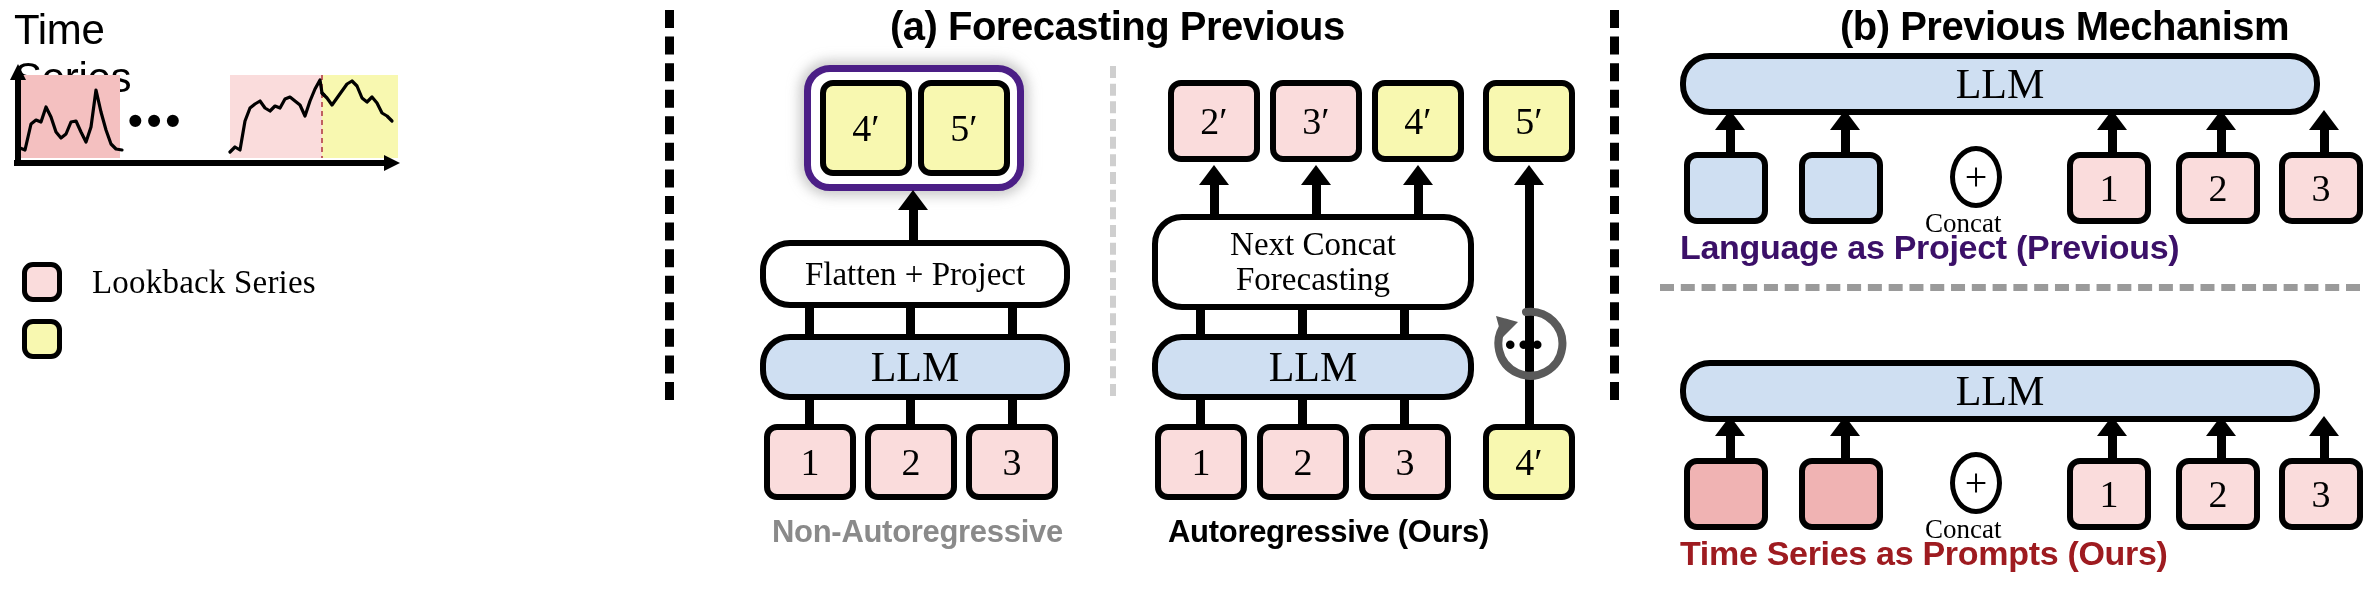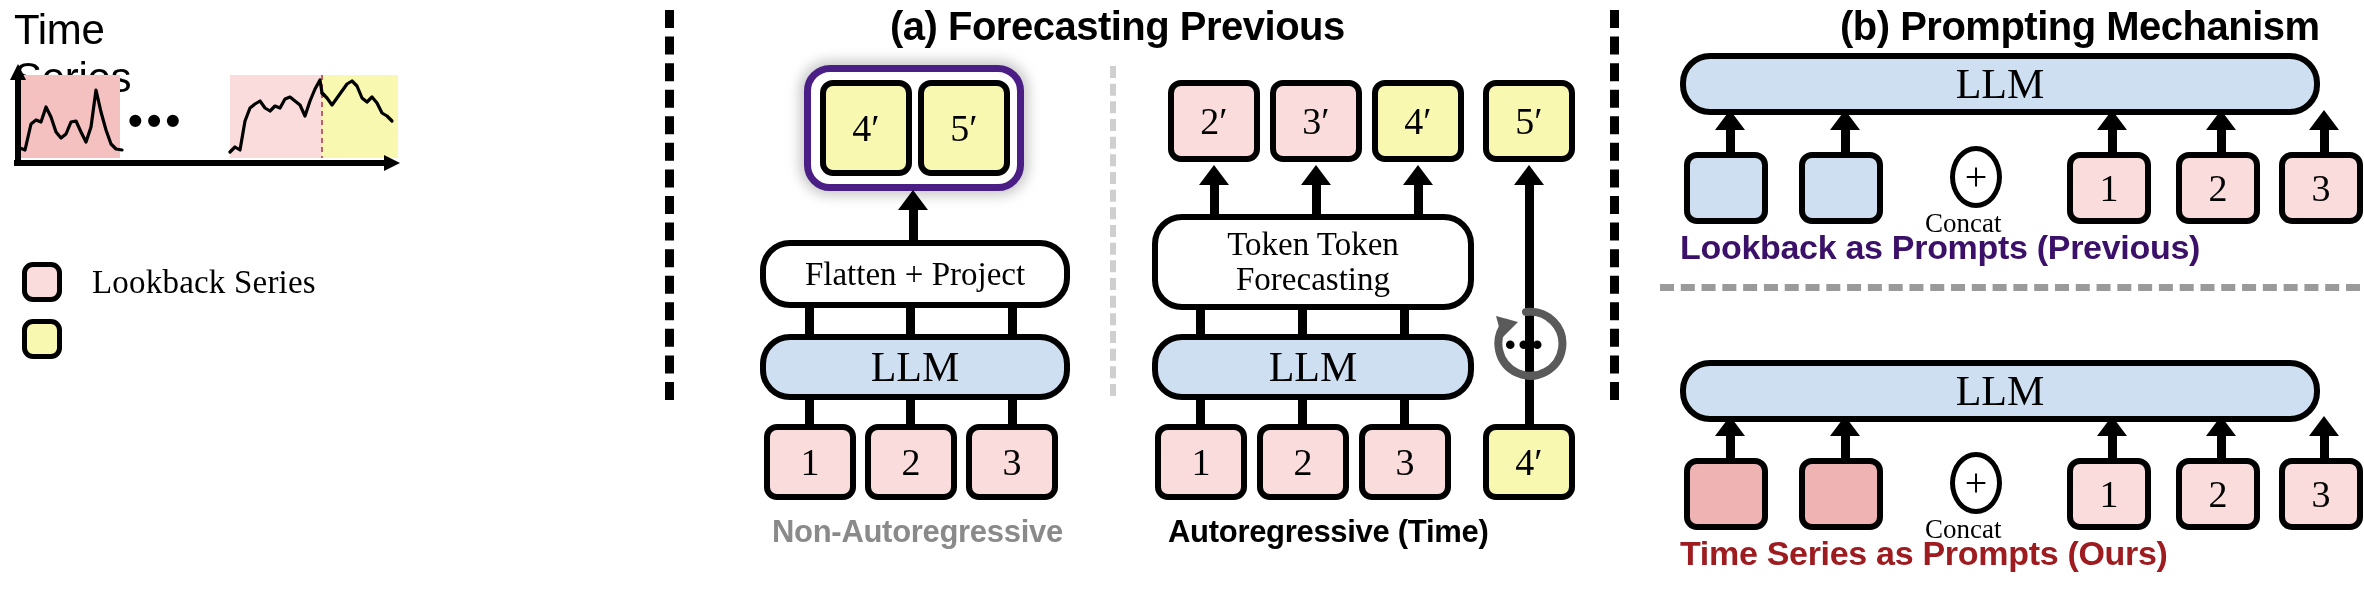--- a/index.html
+++ b/index.html
@@ -190,21 +190,21 @@
 <div class="arrow-head" style="left:1199px;top:165px;"></div>
 <div class="arrow-stem" style="left:1312px;top:184px;height:30px;"></div>
 <div class="arrow-head" style="left:1301px;top:165px;"></div>
 <div class="arrow-stem" style="left:1414px;top:184px;height:30px;"></div>
 <div class="arrow-head" style="left:1403px;top:165px;"></div>
 
 <div class="arrow-stem" style="left:1525px;top:184px;height:240px;"></div>
 <div class="arrow-head" style="left:1514px;top:165px;"></div>
 
 <div class="bigbox whitebox" style="left:1152px;top:214px;width:322px;height:96px;flex-direction:column;">
-  <span>Token Token</span>
+  <span>Next Concat</span>
   <span>Forecasting</span>
 </div>
 
 <svg class="loop" style="left:1484px;top:302px;width:84px;height:84px;" viewBox="0 0 84 84">
   <path d="M 42 10 A 32 32 0 1 1 22 21" fill="none" stroke="#5a5a5a" stroke-width="8" stroke-linecap="round"></path>
   <polygon points="12,14 34,20 18,36" fill="#5a5a5a"></polygon>
 </svg>
 <div class="loopdots" style="left:1505px;top:330px;">•••</div>
 
 <div class="connector" style="left:1196px;top:306px;width:9px;height:32px;"></div>
@@ -225,25 +225,25 @@
 <div class="tok" style="left:1257px;top:424px;width:92px;height:76px;background:#fadcdc;">
   <span>2</span>
 </div>
 <div class="tok" style="left:1359px;top:424px;width:92px;height:76px;background:#fadcdc;">
   <span>3</span>
 </div>
 <div class="tok" style="left:1483px;top:424px;width:92px;height:76px;background:#f8f8b0;">
   <span>4′</span>
 </div>
 
-<div class="sublabel" style="left:1168px;top:514px;color:#000;">Autoregressive (Time)</div>
+<div class="sublabel" style="left:1168px;top:514px;color:#000;">Autoregressive (Ours)</div>
 
 <div class="vdiv" style="left:1610px;top:10px;height:390px;"></div>
 
-<div class="ptitle" style="left:1840px;top:4px;">(b) Prompting Mechanism</div>
+<div class="ptitle" style="left:1840px;top:4px;">(b) Previous Mechanism</div>
 
 <div class="bigbox llm" style="left:1680px;top:53px;width:640px;height:62px;">
   <span>LLM</span>
 </div>
 
 <div class="arrow-stem" style="left:1726px;top:128px;height:28px;"></div>
 <div class="arrow-head" style="left:1715px;top:110px;"></div>
 <div class="arrow-stem" style="left:1841px;top:128px;height:28px;"></div>
 <div class="arrow-head" style="left:1830px;top:110px;"></div>
 <div class="arrow-stem" style="left:2108px;top:128px;height:28px;"></div>
@@ -268,21 +268,21 @@
 <div class="tok" style="left:2067px;top:152px;width:84px;height:72px;background:#fadcdc;">
   <span>1</span>
 </div>
 <div class="tok" style="left:2176px;top:152px;width:84px;height:72px;background:#fadcdc;">
   <span>2</span>
 </div>
 <div class="tok" style="left:2279px;top:152px;width:84px;height:72px;background:#fadcdc;">
   <span>3</span>
 </div>
 
-<div class="sublabel" style="left:1680px;top:228px;color:#3b1068;font-size:34px;">Lookback as Prompts (Previous)</div>
+<div class="sublabel" style="left:1680px;top:228px;color:#3b1068;font-size:34px;">Language as Project (Previous)</div>
 
 <div class="hdiv" style="left:1660px;top:284px;width:700px;"></div>
 
 <div class="bigbox llm" style="left:1680px;top:360px;width:640px;height:62px;">
   <span>LLM</span>
 </div>
 
 <div class="arrow-stem" style="left:1726px;top:434px;height:28px;"></div>
 <div class="arrow-head" style="left:1715px;top:416px;"></div>
 <div class="arrow-stem" style="left:1841px;top:434px;height:28px;"></div>

